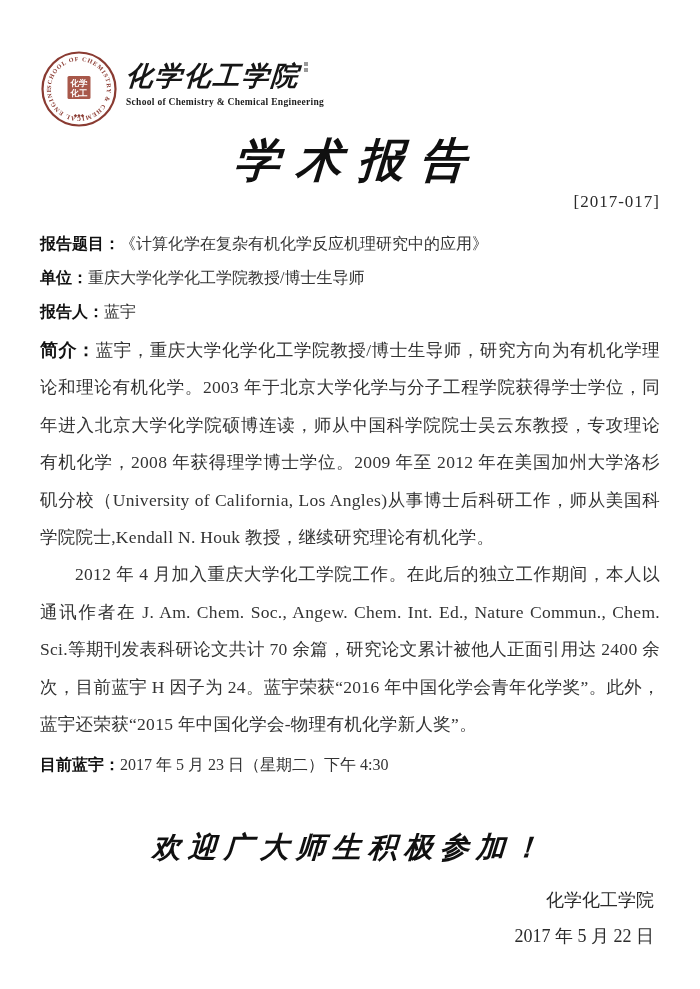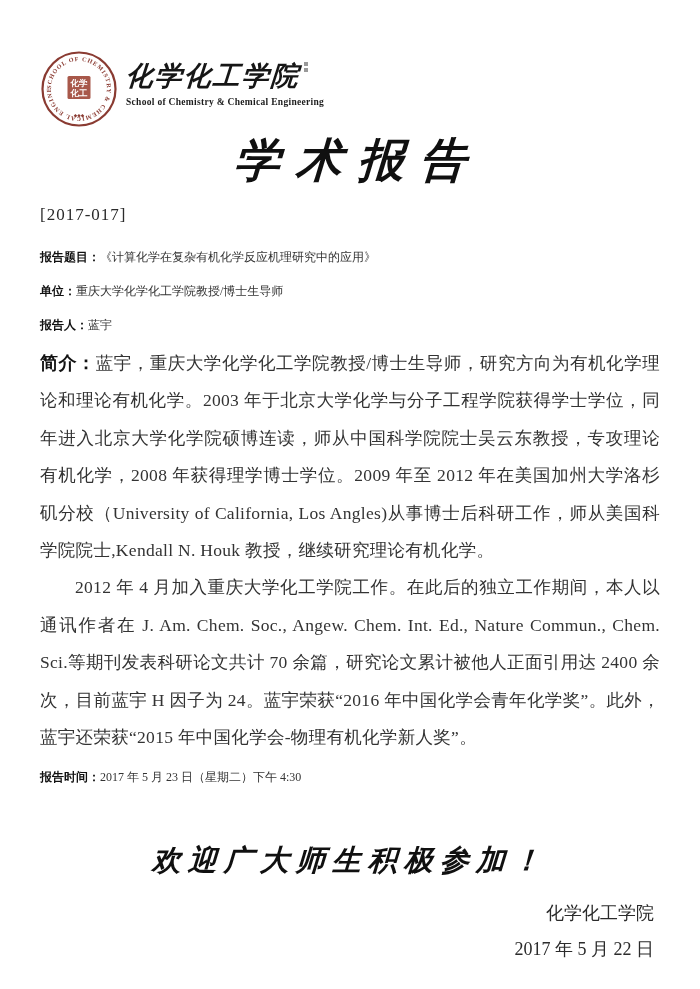--- a/index.html
+++ b/index.html
@@ -52,30 +52,29 @@
     font-size: 46px;
     font-weight: bold;
     font-style: italic;
     letter-spacing: 16px;
     padding-left: 16px; 
     color: #101010;
     margin-top: -2px;
     transform: skewX(-3deg);
   }
   .doc-number {
-    text-align: left;
+    text-align: right;
     font-size: 17px;
     letter-spacing: 1px;
     color: #2b2b2b;
-    margin-top: 13px;
   }
 
   
   .fields { margin-top: 15px; }
-  .field { font-size: 12px; line-height: 34px; }
+  .field { font-size: 16px; line-height: 34px; }
   .field-label { font-weight: bold; color: #111; }
   .field-value { color: #333; }
 
   
   .intro { margin-top: 3px; }
   .intro p {
     font-size: 17.5px;
     line-height: 37.4px;
     text-align: justify;
     color: #333;
@@ -156,21 +155,21 @@
     </div>
   </div>
 
   <div class="intro">
     <p class="p1"><span class="field-label">简介：</span><span>蓝宇，重庆大学化学化工学院教授/博士生导师，研究方向为有机化学理论和理论有机化学。2003 年于北京大学化学与分子工程学院获得学士学位，同年进入北京大学化学院硕博连读，师从中国科学院院士吴云东教授，专攻理论有机化学，2008 年获得理学博士学位。2009 年至 2012 年在美国加州大学洛杉矶分校（University of California, Los Angles)从事博士后科研工作，师从美国科学院院士,Kendall N. Houk 教授，继续研究理论有机化学。</span></p>
     <p class="p2">2012 年 4 月加入重庆大学化工学院工作。在此后的独立工作期间，本人以通讯作者在 J. Am. Chem. Soc., Angew. Chem. Int. Ed., Nature Commun., Chem. Sci.等期刊发表科研论文共计 70 余篇，研究论文累计被他人正面引用达 2400 余次，目前蓝宇 H 因子为 24。蓝宇荣获“2016 年中国化学会青年化学奖”。此外，蓝宇还荣获“2015 年中国化学会-物理有机化学新人奖”。</p>
   </div>
 
   <div class="schedule">
     <div class="field">
-      <span class="field-label">报告时间：</span><span class="field-value">2017 年 5 月 23 日（星期二）下午 4:30</span>
+      <span class="field-label">目前蓝宇：</span><span class="field-value">2017 年 5 月 23 日（星期二）下午 4:30</span>
     </div>
   </div>
 
   <div class="closing">欢迎广大师生积极参加！</div>
 
   <div class="signature">
     <div>化学化工学院</div>
     <div>2017 年 5 月 22 日</div>
   </div>
 

